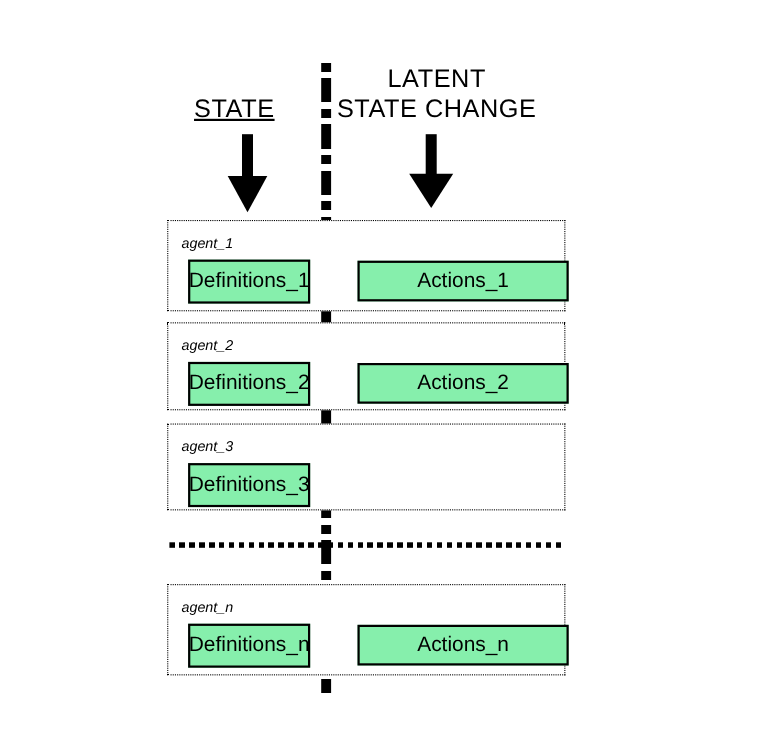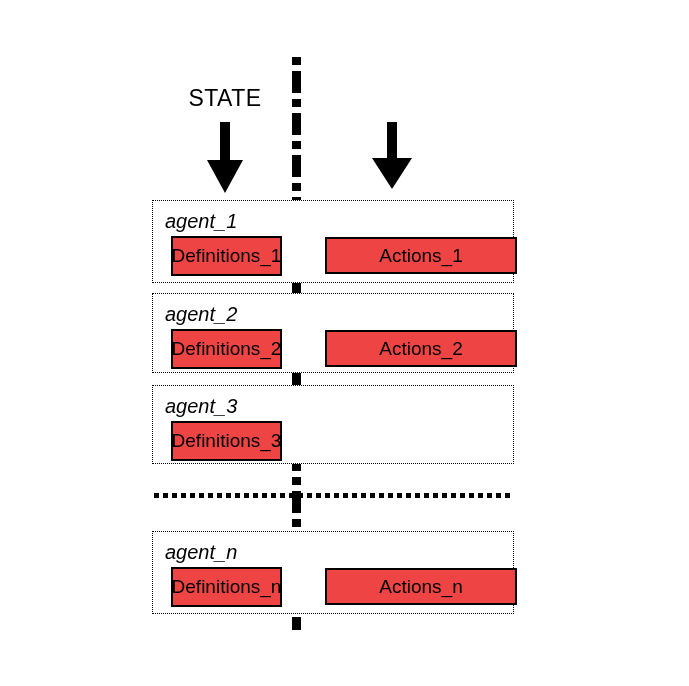--- a/index.html
+++ b/index.html
@@ -36,21 +36,21 @@
   
   .col-header {
     position: absolute;
     text-align: center;
     font-size: 23px;
     line-height: 27px;
     letter-spacing: 0.5px;
     color: #000;
     white-space: pre-line;
   }
-  .col-header.left  { left: 155px; top: 85px;  width: 140px; }
+  .col-header.left  { left: 143px; top: 85px;  width: 140px; text-decoration: underline; }
   .col-header.right { left: 297px; top: 58px;  width: 200px; }
 
   
   .arrow { position: absolute; }
   .arrow .stem {
     position: absolute;
     background: #000;
   }
   .arrow .head {
     position: absolute;
@@ -83,30 +83,30 @@
   .agent-pos-0 { top: 200px; height: 83px; }
   .agent-pos-1 { top: 293px; height: 80px; text-align: center; }
   .agent-pos-2 { top: 385px; height: 79px; }
   .agent-pos-3 { top: 531px; height: 83px; text-align: right; }
 
   .agent-label {
     position: absolute;
     left: 12px;
     top: 9px;
     font-style: italic;
-    font-size: 20px;
+    font-size: 13px;
     line-height: 22px;
     color: #000;
     white-space: nowrap;
   }
   .inner-box {
     position: absolute;
     border: 2px solid #000;
     box-sizing: border-box;
-    background: #ef4444;
+    background: #86efac;
     display: flex;
     align-items: center;
     justify-content: center;
     font-size: 19px;
     white-space: nowrap;
     color: #000;
   }
   .definitions-box { left: 18px;  top: 35px; width: 111px; height: 40px; }
   .actions-box     { left: 172px; top: 36px; width: 192px; height: 37px; }
 
@@ -126,20 +126,22 @@
 </style>
 </head>
 <body>
 
 <div class="figure" id="figure">
 
   <div class="v-divider"></div>
 
   <div class="col-header left">STATE</div>
 
+  <div class="col-header right">LATENT
+STATE CHANGE</div>
 
   <div class="arrow left-arrow">
     <div class="stem"></div>
     <div class="head"></div>
   </div>
 
   <div class="arrow right-arrow">
     <div class="stem"></div>
     <div class="head"></div>
   </div>

